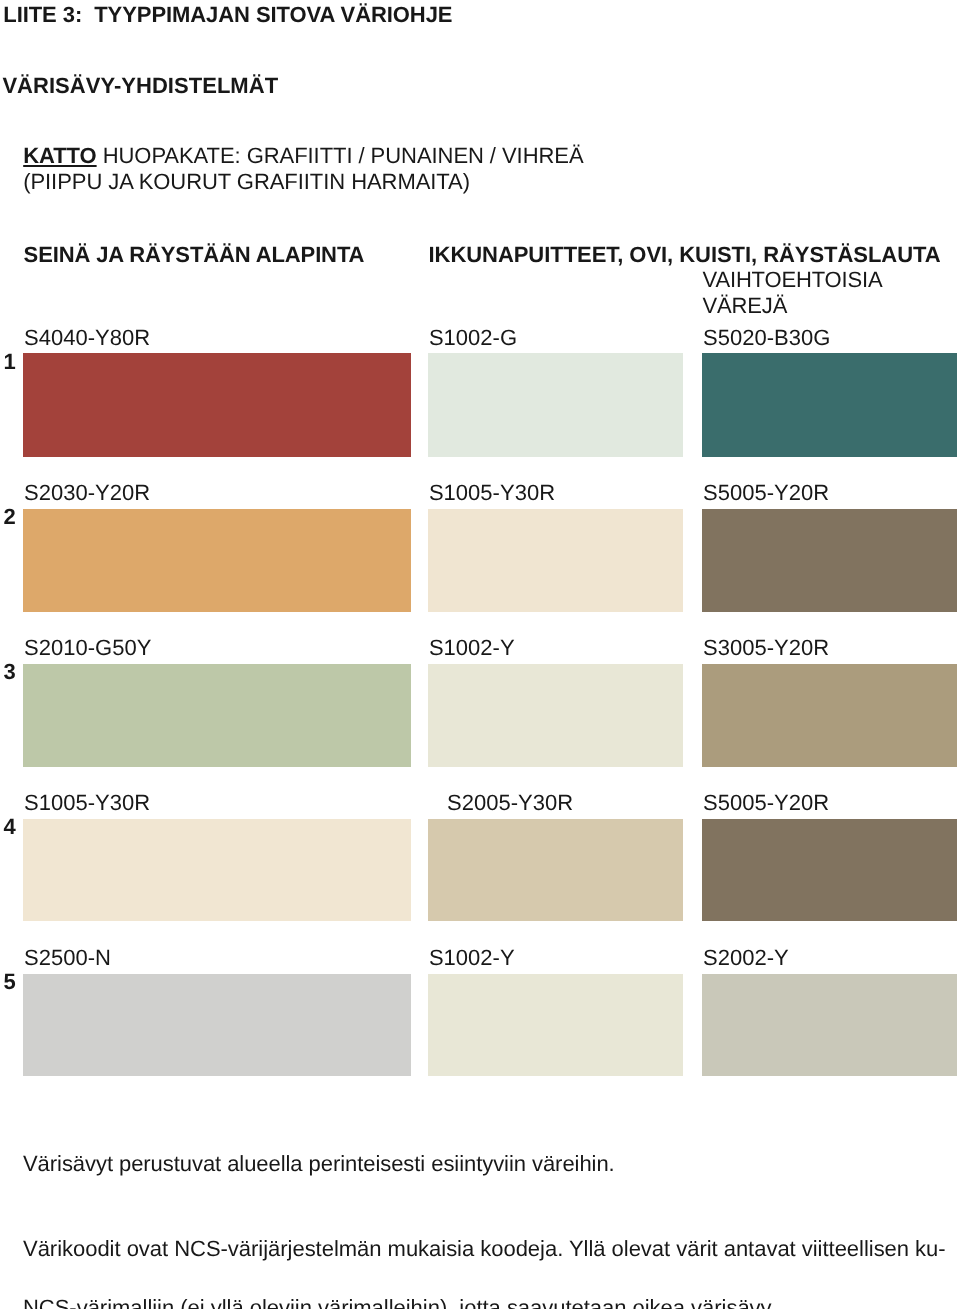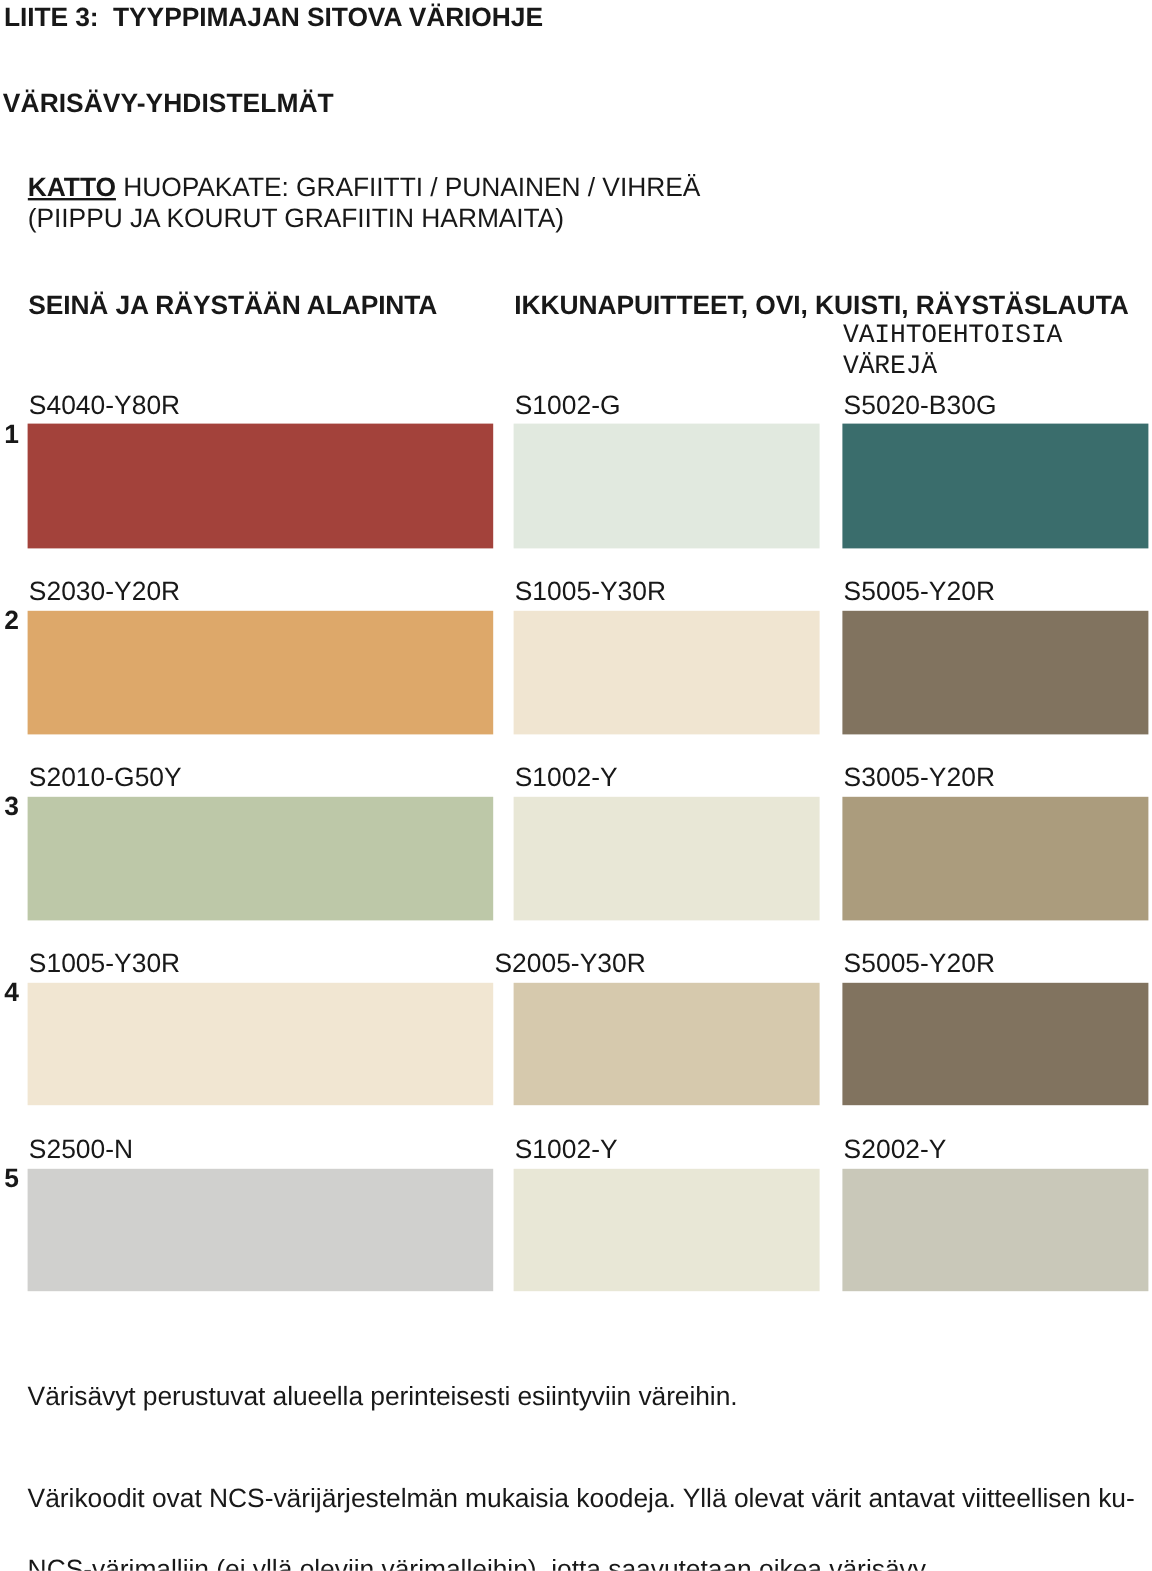--- a/index.html
+++ b/index.html
@@ -20,21 +20,21 @@
   #doc-title      { left:3.3px; top:3.8px;   font-weight:bold; letter-spacing:-0.075px; }
   #section-title  { left:2.4px; top:74.7px;  font-weight:bold; letter-spacing:0.035px; }
 
   #roof-line-1    { left:23.2px; top:144.7px; letter-spacing:-0.06px; }
   #roof-line-1 .k { font-weight:bold;text-decoration:underline; }
   #roof-line-2    { left:23.2px; top:170.7px; letter-spacing:-0.06px; }
 
   #col1-header    { left:23.6px; top:243.9px; font-weight:bold; letter-spacing:-0.12px; }
   #col2-header    { left:428.5px; top:243.9px; font-weight:bold; letter-spacing:-0.05px; }
   #col3-note      { position:absolute; left:702.5px; top:266.5px; }
-  #col3-note div  { white-space:pre; line-height:26.4px; letter-spacing:-0.15px;font-family:Liberation Mono, monospace; }
+  #col3-note div  { white-space:pre; line-height:26.4px; letter-spacing:-0.15px; }
 
   
   .row   { position:absolute; left:0; width:960px; }
   .rownum{ position:absolute; left:3.6px; font-weight:bold; line-height:22px; white-space:pre; }
   .code  { position:absolute; line-height:22px; white-space:pre; letter-spacing:0.02px;text-align:center; }
   .sw    { position:absolute; }
 
   
   .note  { position:absolute; line-height:22px; letter-spacing:-0.06px; white-space:pre; }
   #note-1{ left:23px; top:1153px; }
@@ -83,21 +83,21 @@
       <div class="sw" style="left: 23.4px; top: 0px; width: 388px; height: 103px; background-color: rgb(189, 200, 168);"></div>
       <div class="code" style="left:428.9px;top:-26.9px">S1002-Y</div>
       <div class="sw" style="left: 428.3px; top: 0px; width: 255px; height: 103px; background-color: rgb(232, 231, 214);"></div>
       <div class="code" style="left:703px;top:-26.9px">S3005-Y20R</div>
       <div class="sw" style="left: 702.4px; top: 0px; width: 255px; height: 103px; background-color: rgb(171, 156, 125);"></div>
     </div>
     <div class="row" style="top:819px;height:102px">
       <div class="rownum" style="top:-2.6px">4</div>
       <div class="code" style="left:24px;top:-27.1px">S1005-Y30R</div>
       <div class="sw" style="left: 23.4px; top: 0px; width: 388px; height: 102px; background-color: rgb(241, 230, 210);"></div>
-      <div class="code" style="left:412px;top:-27.1px">S2005-Y30R</div>
+      <div class="code" style="left:447px;top:-27.1px">S2005-Y30R</div>
       <div class="sw" style="left: 428.3px; top: 0px; width: 255px; height: 102px; background-color: rgb(214, 201, 173);"></div>
       <div class="code" style="left:703px;top:-27.1px">S5005-Y20R</div>
       <div class="sw" style="left: 702.4px; top: 0px; width: 255px; height: 102px; background-color: rgb(129, 115, 95);"></div>
     </div>
     <div class="row" style="top:974px;height:102px">
       <div class="rownum" style="top:-2.6px">5</div>
       <div class="code" style="left:24px;top:-26.8px">S2500-N</div>
       <div class="sw" style="left: 23.4px; top: 0px; width: 388px; height: 102px; background-color: rgb(208, 208, 206);"></div>
       <div class="code" style="left:428.9px;top:-26.8px">S1002-Y</div>
       <div class="sw" style="left: 428.3px; top: 0px; width: 255px; height: 102px; background-color: rgb(232, 231, 214);"></div>

